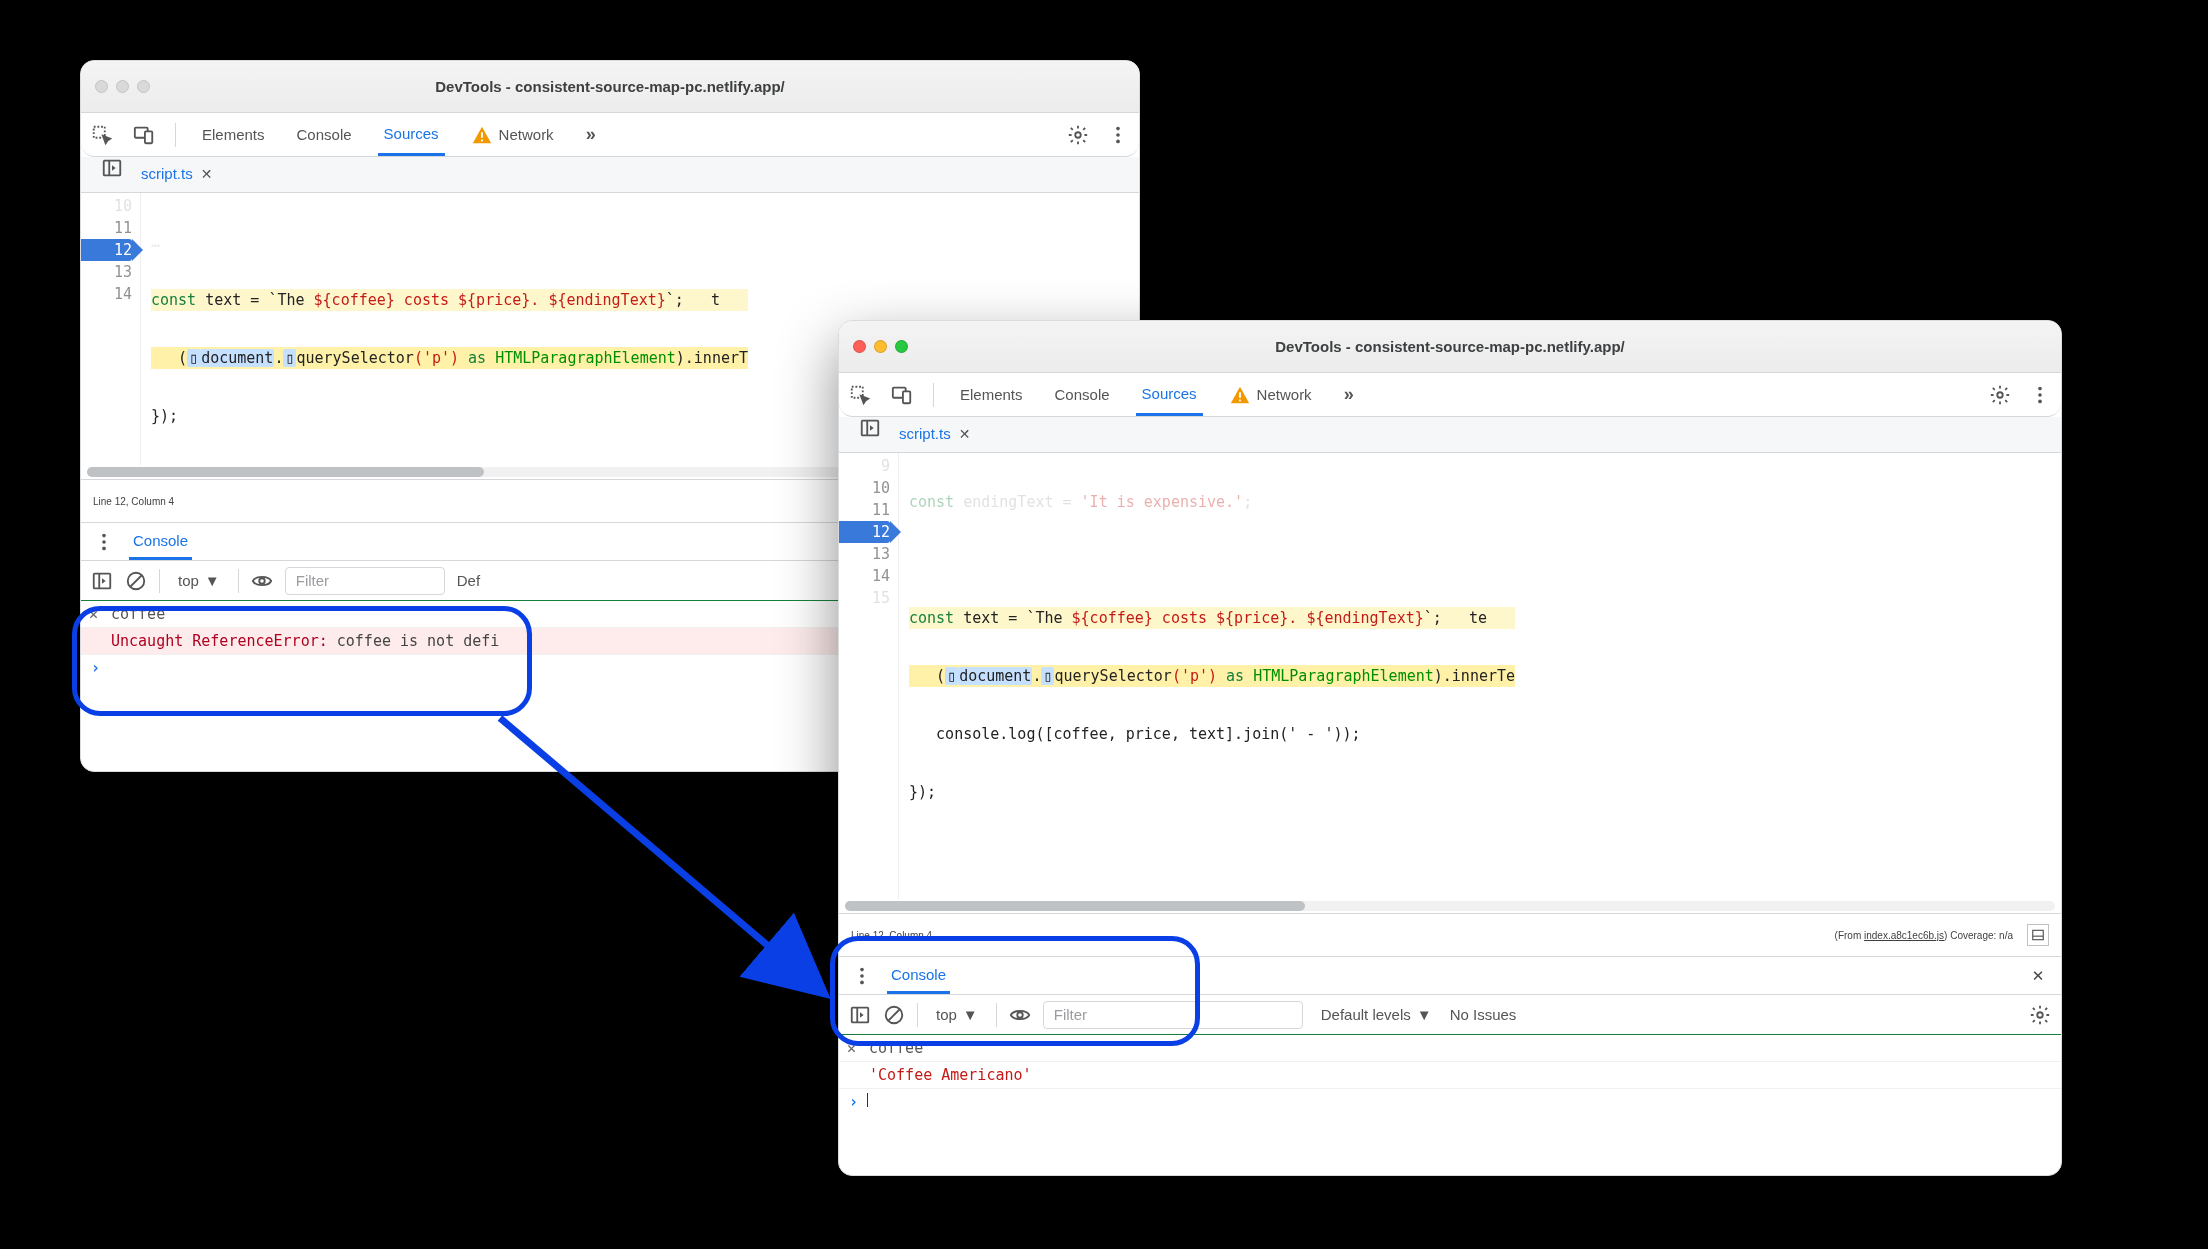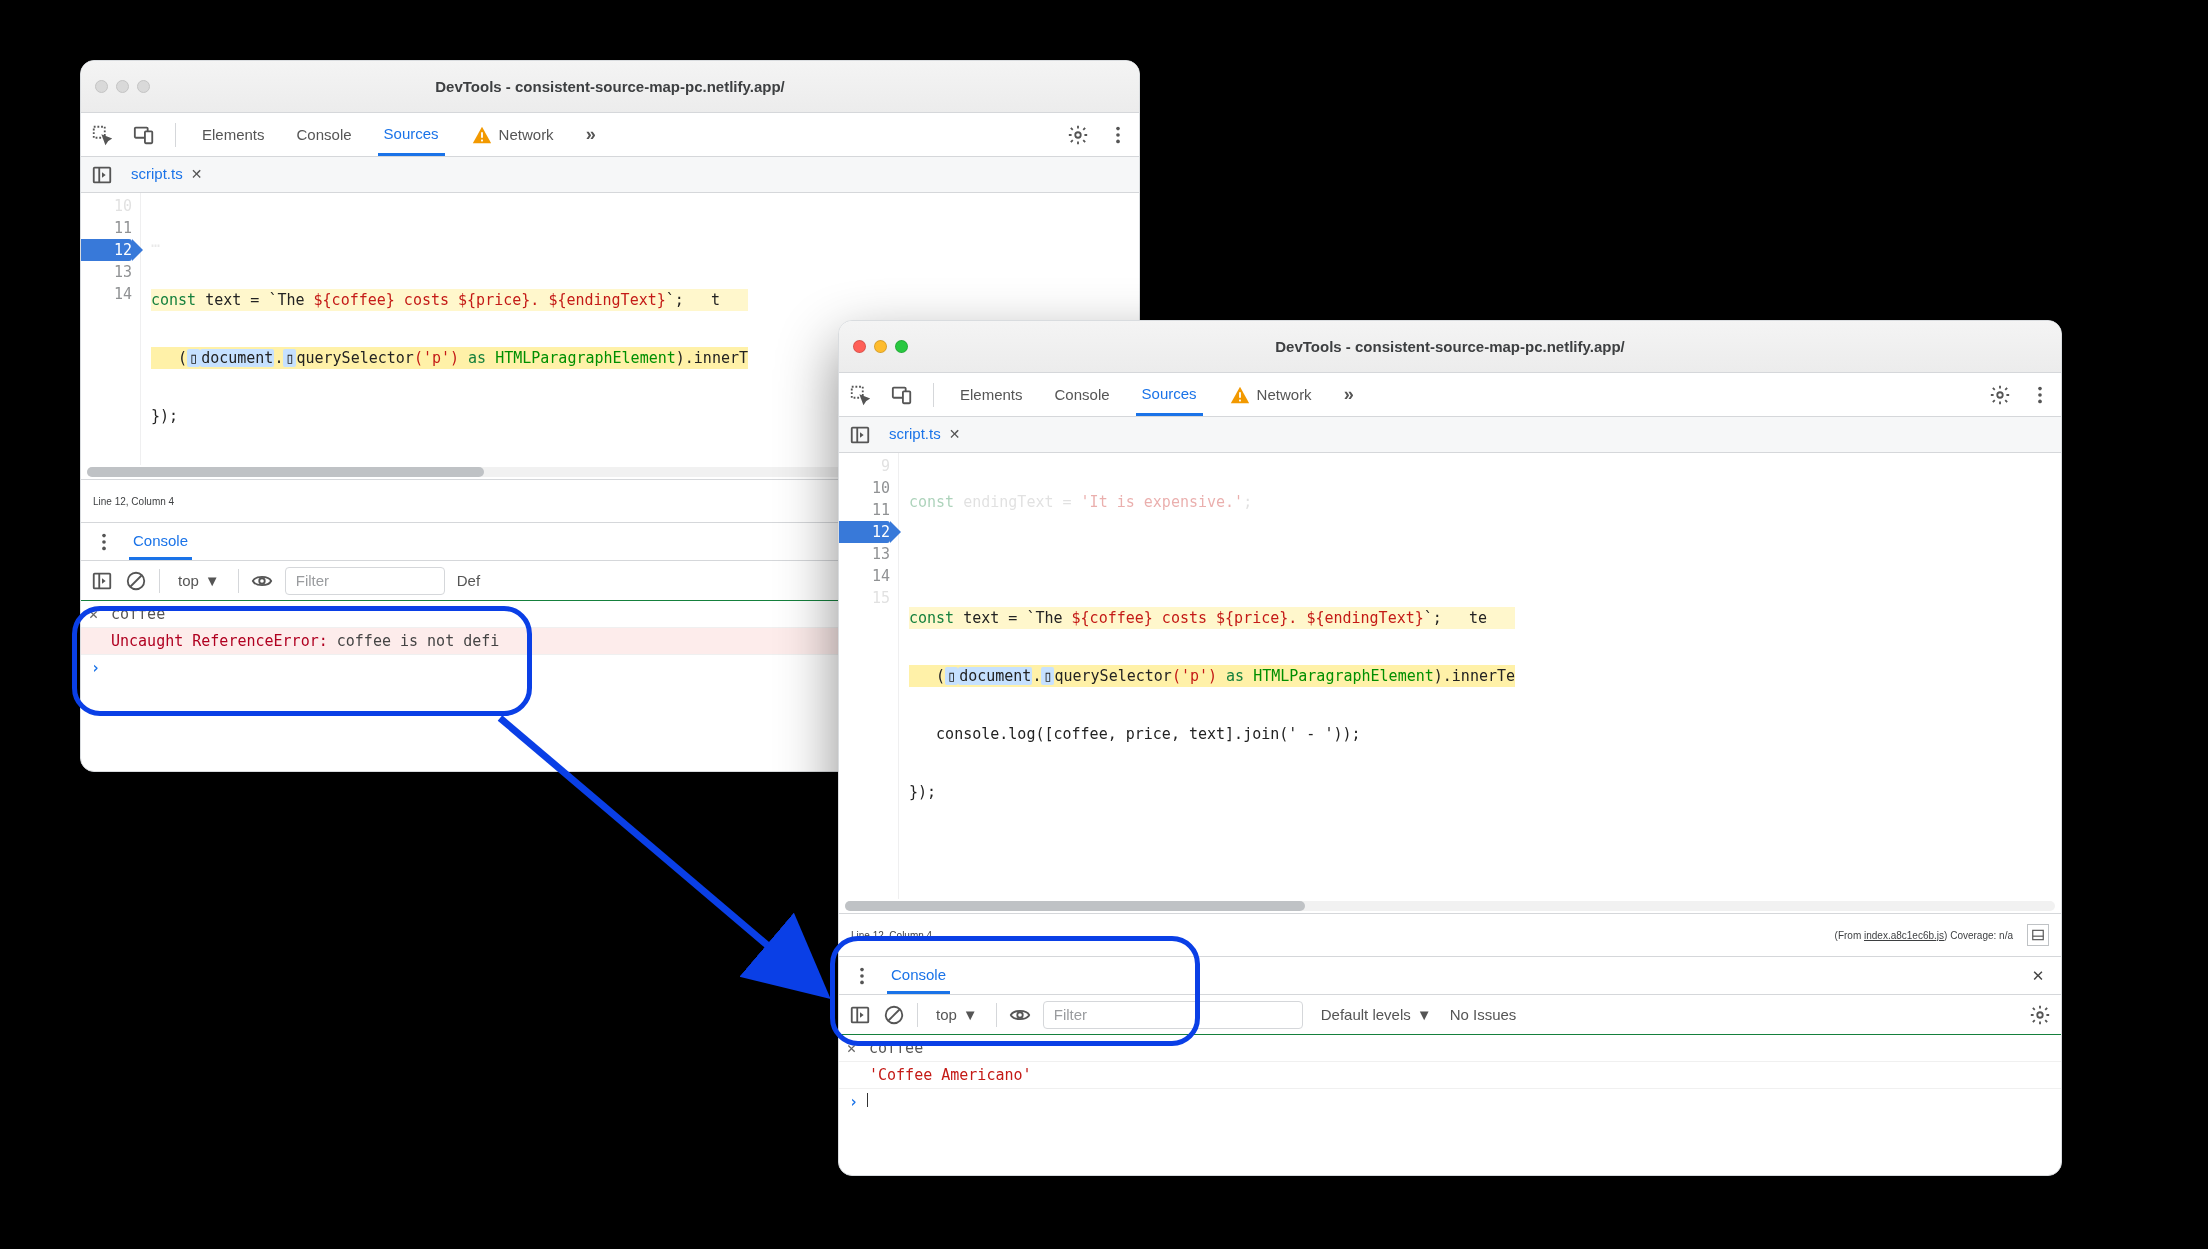--- a/index.html
+++ b/index.html
@@ -47,35 +47,36 @@
   }
   
   .tabs {
     height:44px;
     display:flex;
     align-items:center;
     border-bottom:1px solid #d5d7da;
     padding:0 10px;
     gap:20px;
     color:#555;
+    border-radius:14px;
   }
   .tabs .tab { padding:0 6px; height:100%; display:flex; align-items:center; cursor:pointer; }
   .tabs .tab.active { color:#1a73e8; border-bottom:3px solid #1a73e8; font-weight:500; }
   .tabs .right { margin-left:auto; display:flex; align-items:center; gap:18px; }
   .icon { width:22px; height:22px; display:inline-flex; align-items:center; justify-content:center; }
   .icon svg { width:100%; height:100%; }
   .vsep { width:1px; height:24px; background:#d5d7da; }
   .warn-tri { color:#f29900; }
   
   .filetabs {
     height:36px;
     display:flex;
-    align-items:center;
+    align-items:flex-start;
     border-bottom:1px solid #d5d7da;
-    padding:0 10px;
+    padding:0 20px;
     gap:12px;
     background:#f6f7f8;
   }
   .filetab {
     display:flex; align-items:center; gap:8px;
     color:#1a73e8;
     padding:0 6px;
     height:100%;
     border-bottom:2px solid transparent;
   }

